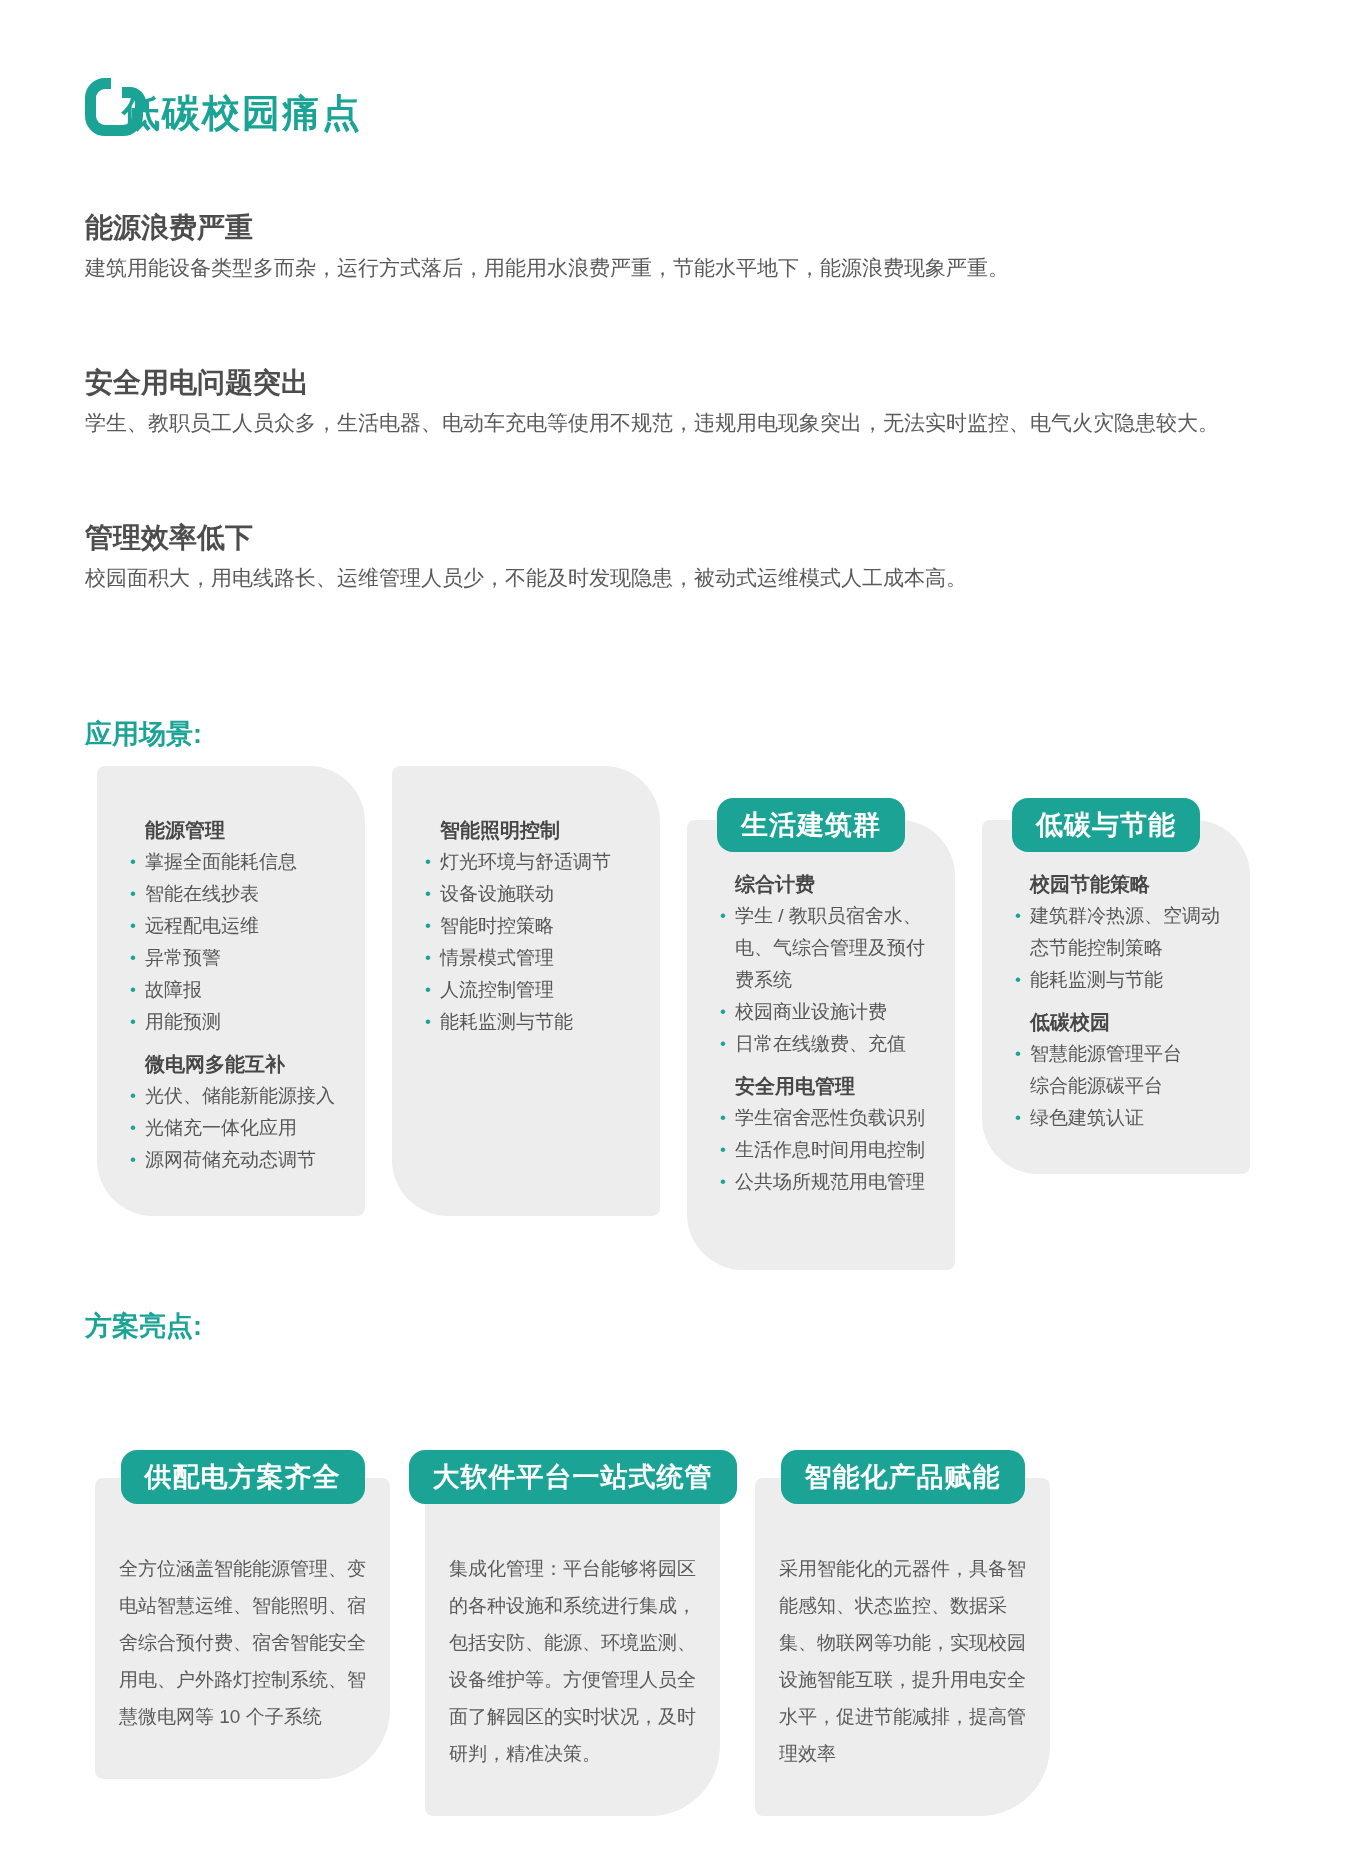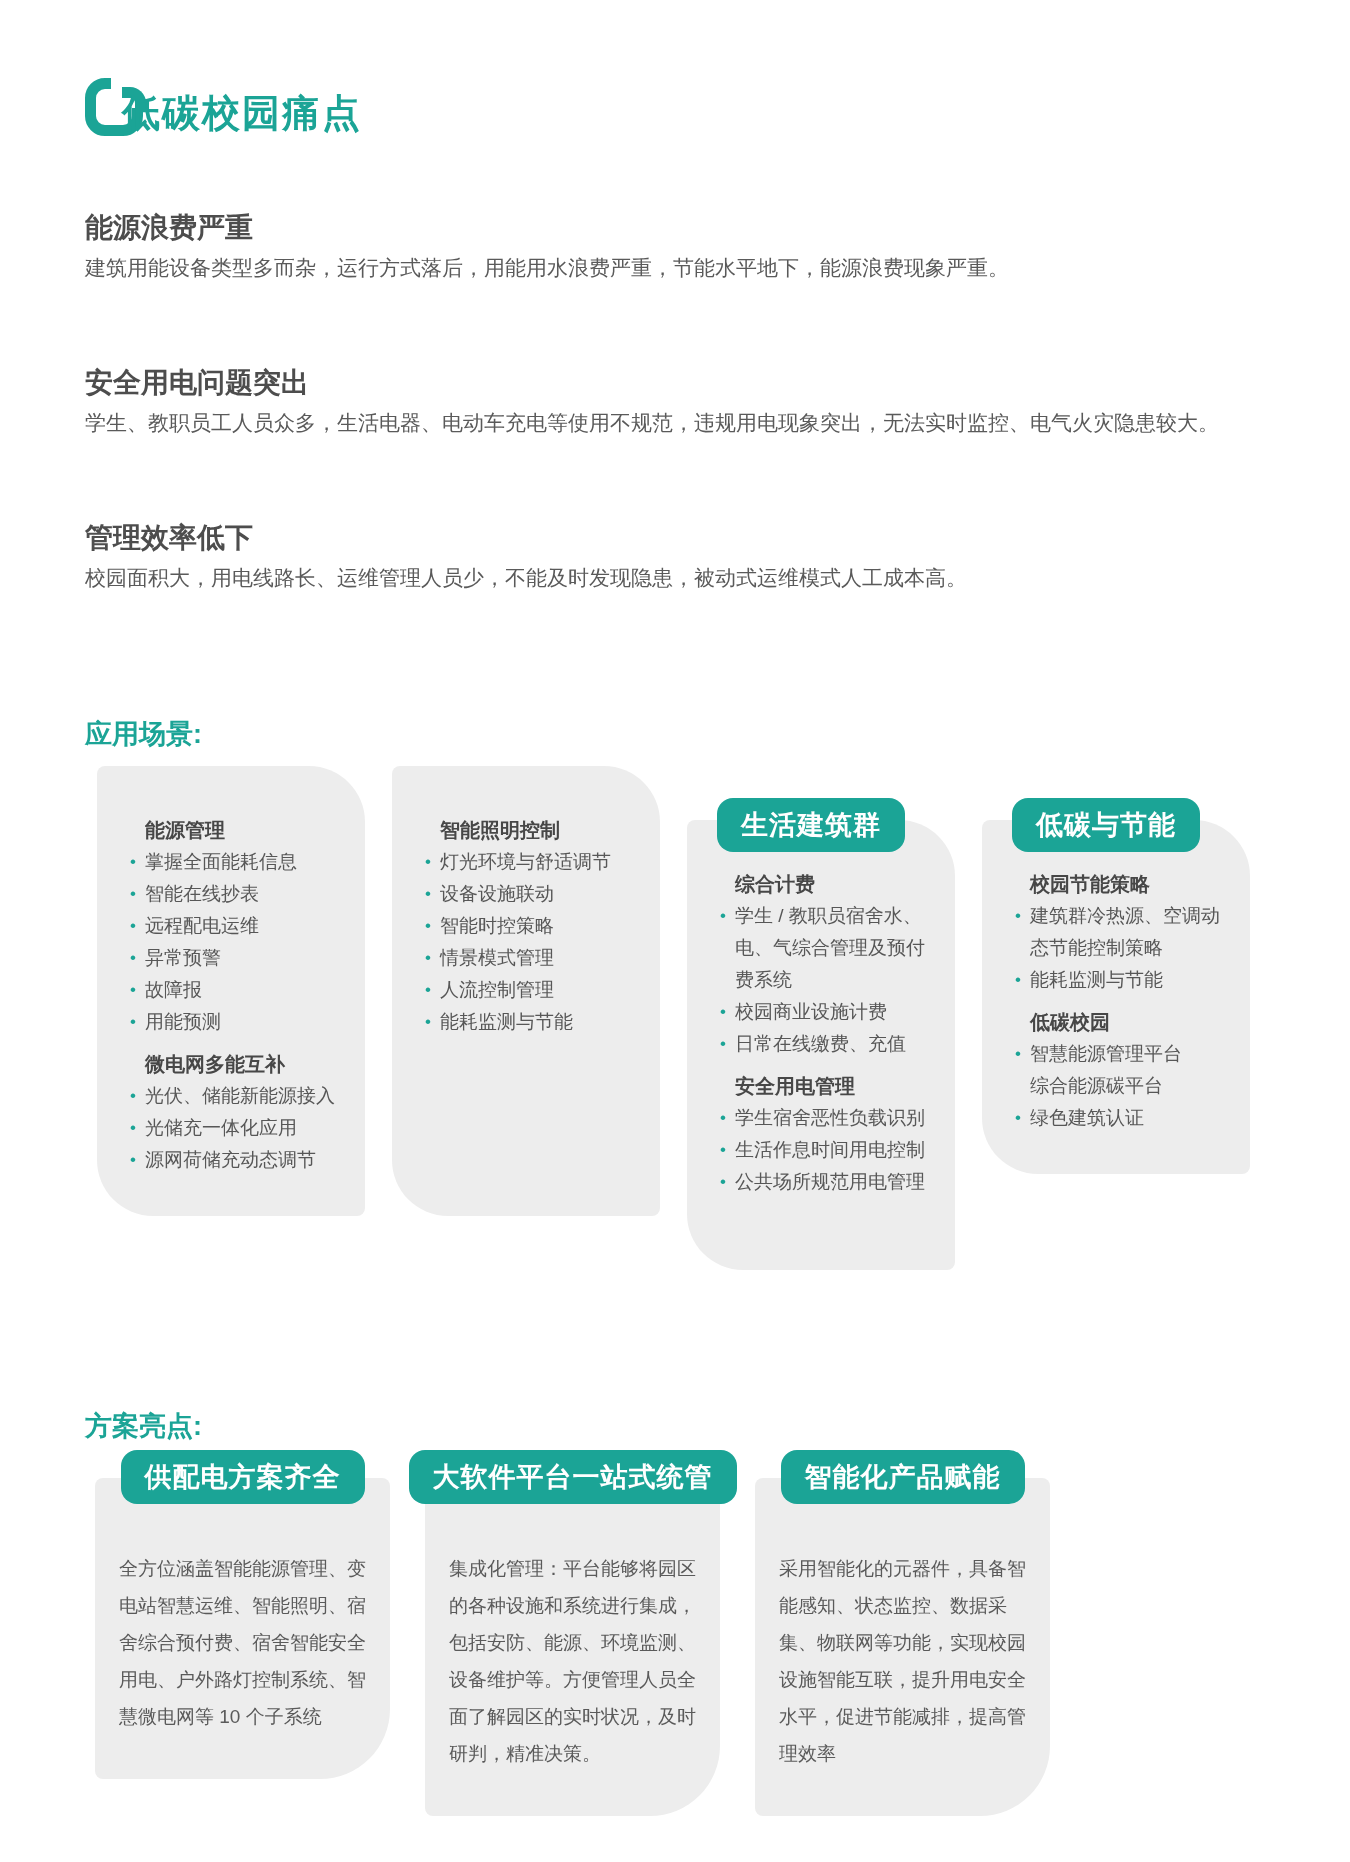--- a/index.html
+++ b/index.html
@@ -24,21 +24,21 @@
   .title{position:absolute;left:122px;top:88px;margin:0;z-index:2;
     font-size:38px;font-weight:bold;color:var(--accent);letter-spacing:2px;text-align:right;}
   
   .pain-list{position:absolute;left:85px;top:213px;width:1180px;}
   .pain{margin-bottom:85px;}
   .pain-h{font-size:28px;font-weight:bold;color:#4d4d4d;line-height:30px;margin-bottom:10px;}
   .pain-b{font-size:21px;color:var(--body);line-height:30px;}
   
   .sec-label{position:absolute;left:85px;margin:0;font-size:27px;font-weight:bold;color:var(--accent);}
   .sec-label.scen{top:716px;}
-  .sec-label.high{top:1408px;}
+  .sec-label.high{top:1308px;}
   
   .scards{position:absolute;left:97px;top:798px;display:flex;gap:27px;}
   .scard{width:268px;display:flex;flex-direction:column;align-items:flex-start;}
   .badge{position:relative;z-index:2;height:54px;line-height:54px;padding:0 24px;
     background:var(--accent);color:#fff;font-size:27px;font-weight:bold;
     border-radius:16px;letter-spacing:1px;white-space:nowrap;}
   .scard .badge{margin-left:30px;}
   .scard-body{margin-top:-32px;width:100%;background:var(--card-bg);
     border-radius:8px 56px 8px 56px;padding:48px 10px 40px 33px;}
   .scard:not(:last-child) .scard-body{min-height:450px;}

